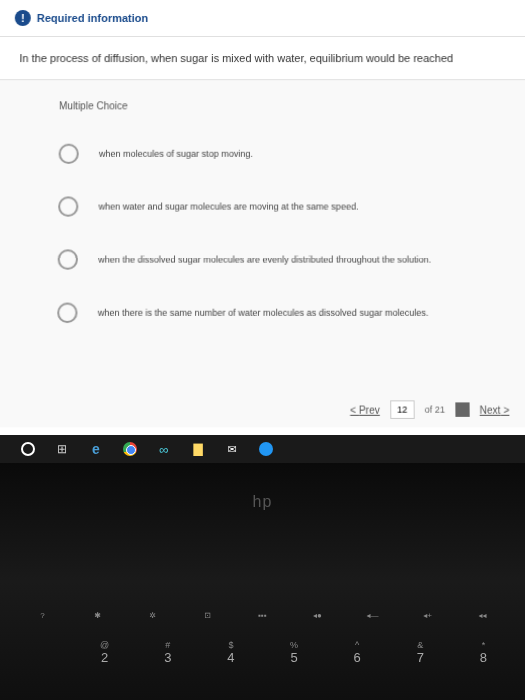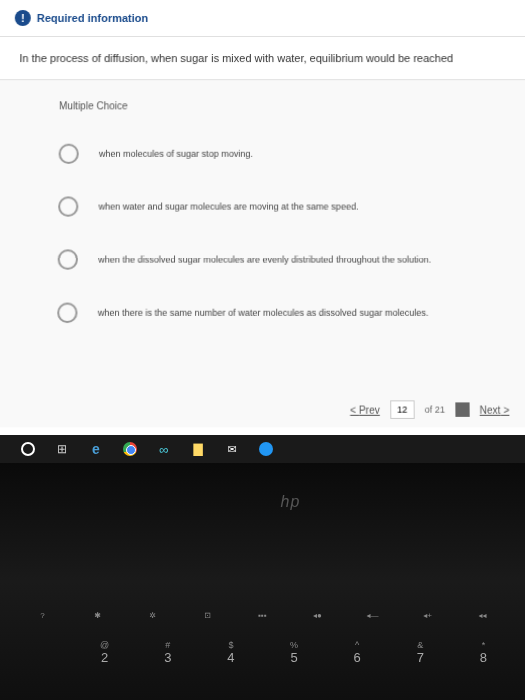--- a/index.html
+++ b/index.html
@@ -206,23 +206,21 @@
       height: 237px;
       background: linear-gradient(180deg, #0a0a0a 0%, #1a1a1a 50%, #0f0f0f 100%);
     }
     .hp-logo {
       position: absolute;
       top: 30px;
       left: 50%;
       transform: translateX(-50%);
       color: #555;
       font-size: 16px;
-      font-style: italic;
       letter-spacing: 1px;
-      margin-left: 28px;
     }
     .keyboard-row {
       position: absolute;
       bottom: 35px;
       left: 0;
       width: 100%;
       display: flex;
       justify-content: space-around;
       padding: 0 10px;
     }

